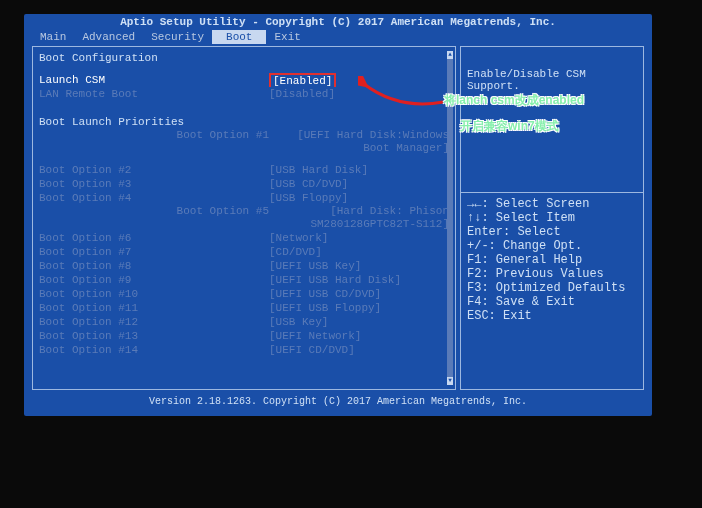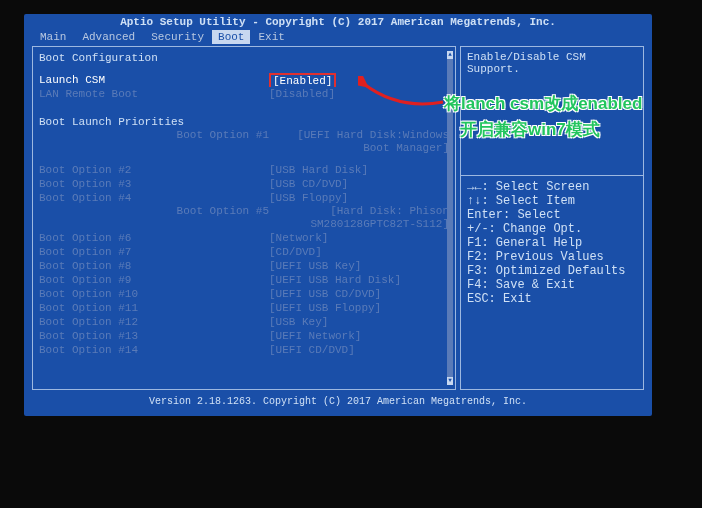--- a/index.html
+++ b/index.html
@@ -34,21 +34,21 @@
     padding: 0 8px;
     font-size: 11px;
   }
   .menu-item {
     padding: 1px 8px;
     color: #b8c8e0;
   }
   .menu-item.active {
     background: #c8d8f0;
     color: #1a4fa8;
-    padding: 1px 6px;
+    padding: 1px 14px;
   }
   .panels {
     display: flex;
     margin: 2px 8px 2px 8px;
     height: 344px;
   }
   .panel-left {
     flex: 1;
     border: 1px solid #9db8e0;
     background: #1a4fa8;
@@ -60,21 +60,21 @@
   .panel-left-labels {
     width: 230px;
   }
   .panel-left-values {
     flex: 1;
   }
   .panel-right {
     width: 184px;
     border: 1px solid #9db8e0;
     background: #1a4fa8;
-    padding: 4px 6px;
+    padding: 21px 6px;
     display: flex;
     flex-direction: column;
   }
   .row { height: 14px; line-height: 14px; white-space: nowrap; overflow: hidden; }
   .row-tall { height: 26px; line-height: 13px; text-align: right; }
   .heading { color: #cfe0f5; }
   .faded { color: #5a7bb8; }
   .highlight { color: #ffffff; }
   .value-box {
     border: 2px solid #e03030;
@@ -110,23 +110,23 @@
   .help-divider { border-top: 1px solid #9db8e0; margin: 4px -6px; }
   .help-keys { color: #cfe0f5; font-size: 12px; line-height: 13px; }
   .footer {
     text-align: center;
     color: #cfe0f5;
     font-size: 10px;
     padding-top: 4px;
   }
   .annotation {
     position: absolute;
-    color: #22c55e;
+    color: #86efac;
     font-weight: bold;
-    font-size: 17px;
+    font-size: 12px;
     text-shadow: -1px -1px 0 #fff, 1px -1px 0 #fff, -1px 1px 0 #fff, 1px 1px 0 #fff;
     font-family: Arial, sans-serif;
   }
   .ann1 { left: 444px; top: 92px; }
   .ann2 { left: 460px; top: 118px; }
   .arrow {
     position: absolute;
     left: 358px;
     top: 76px;
     pointer-events: none;

